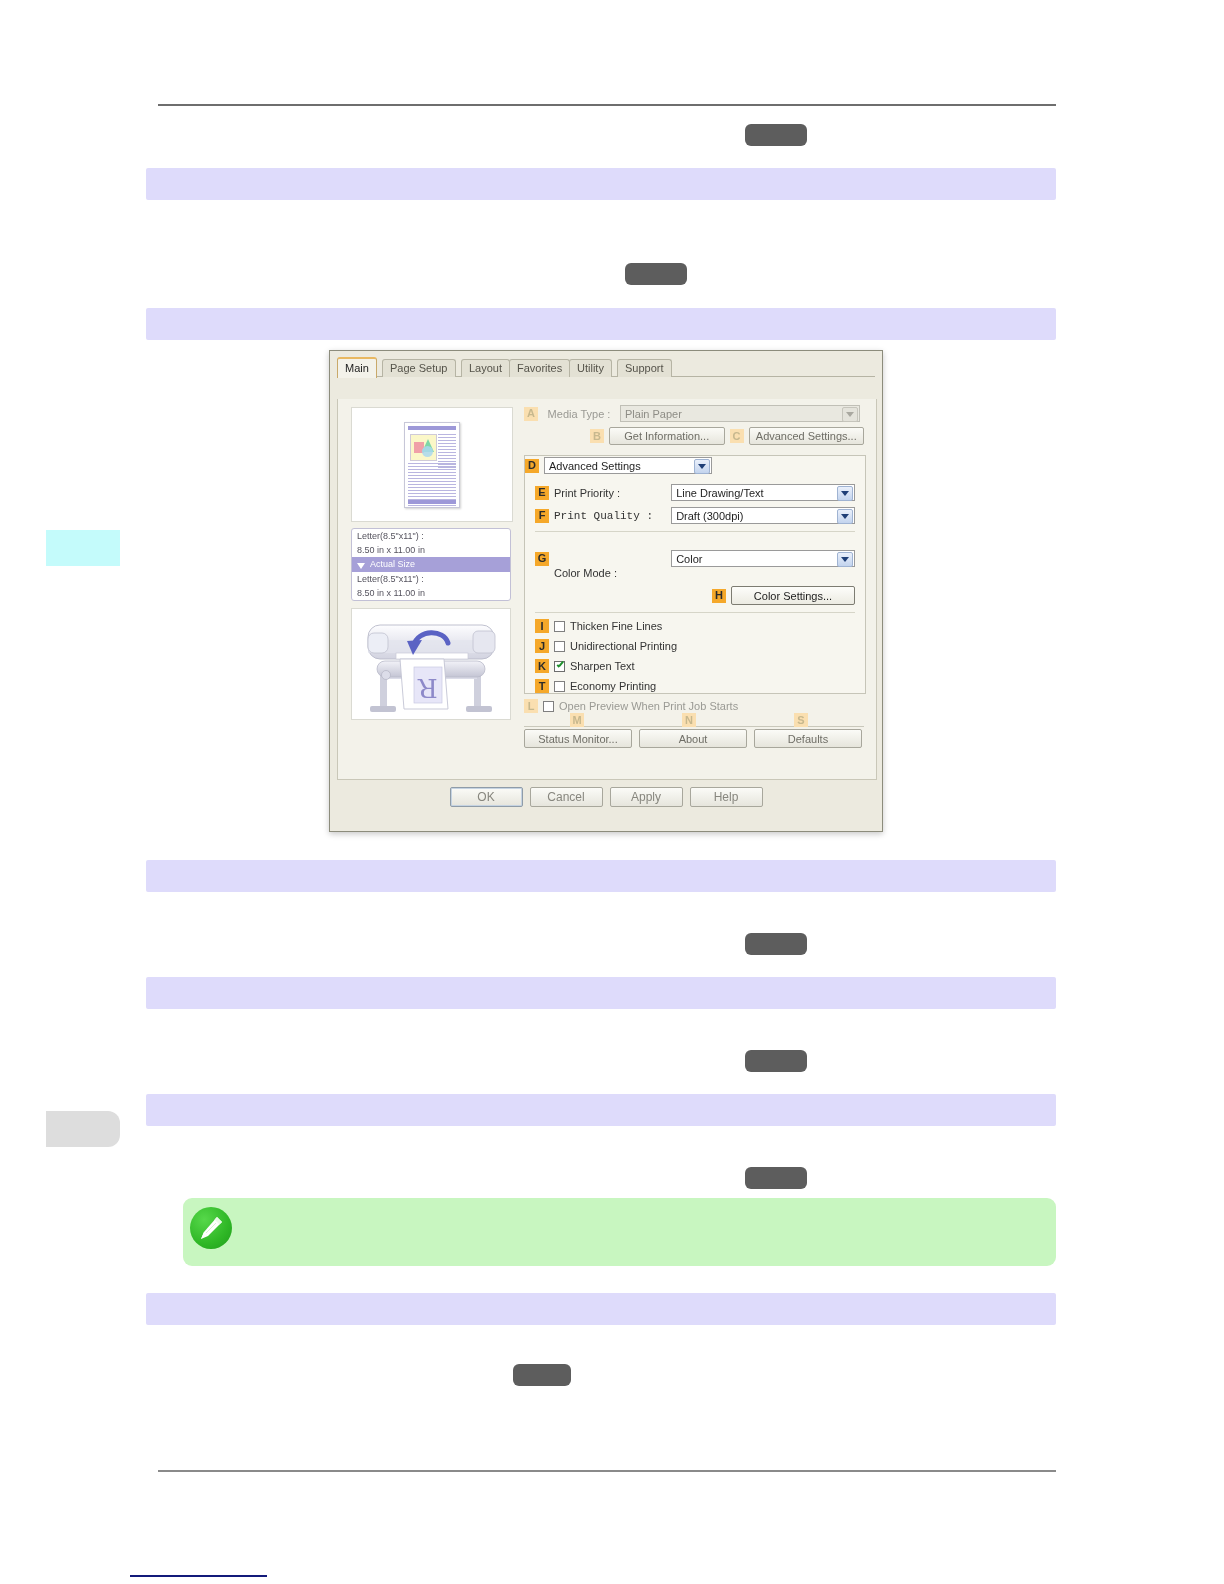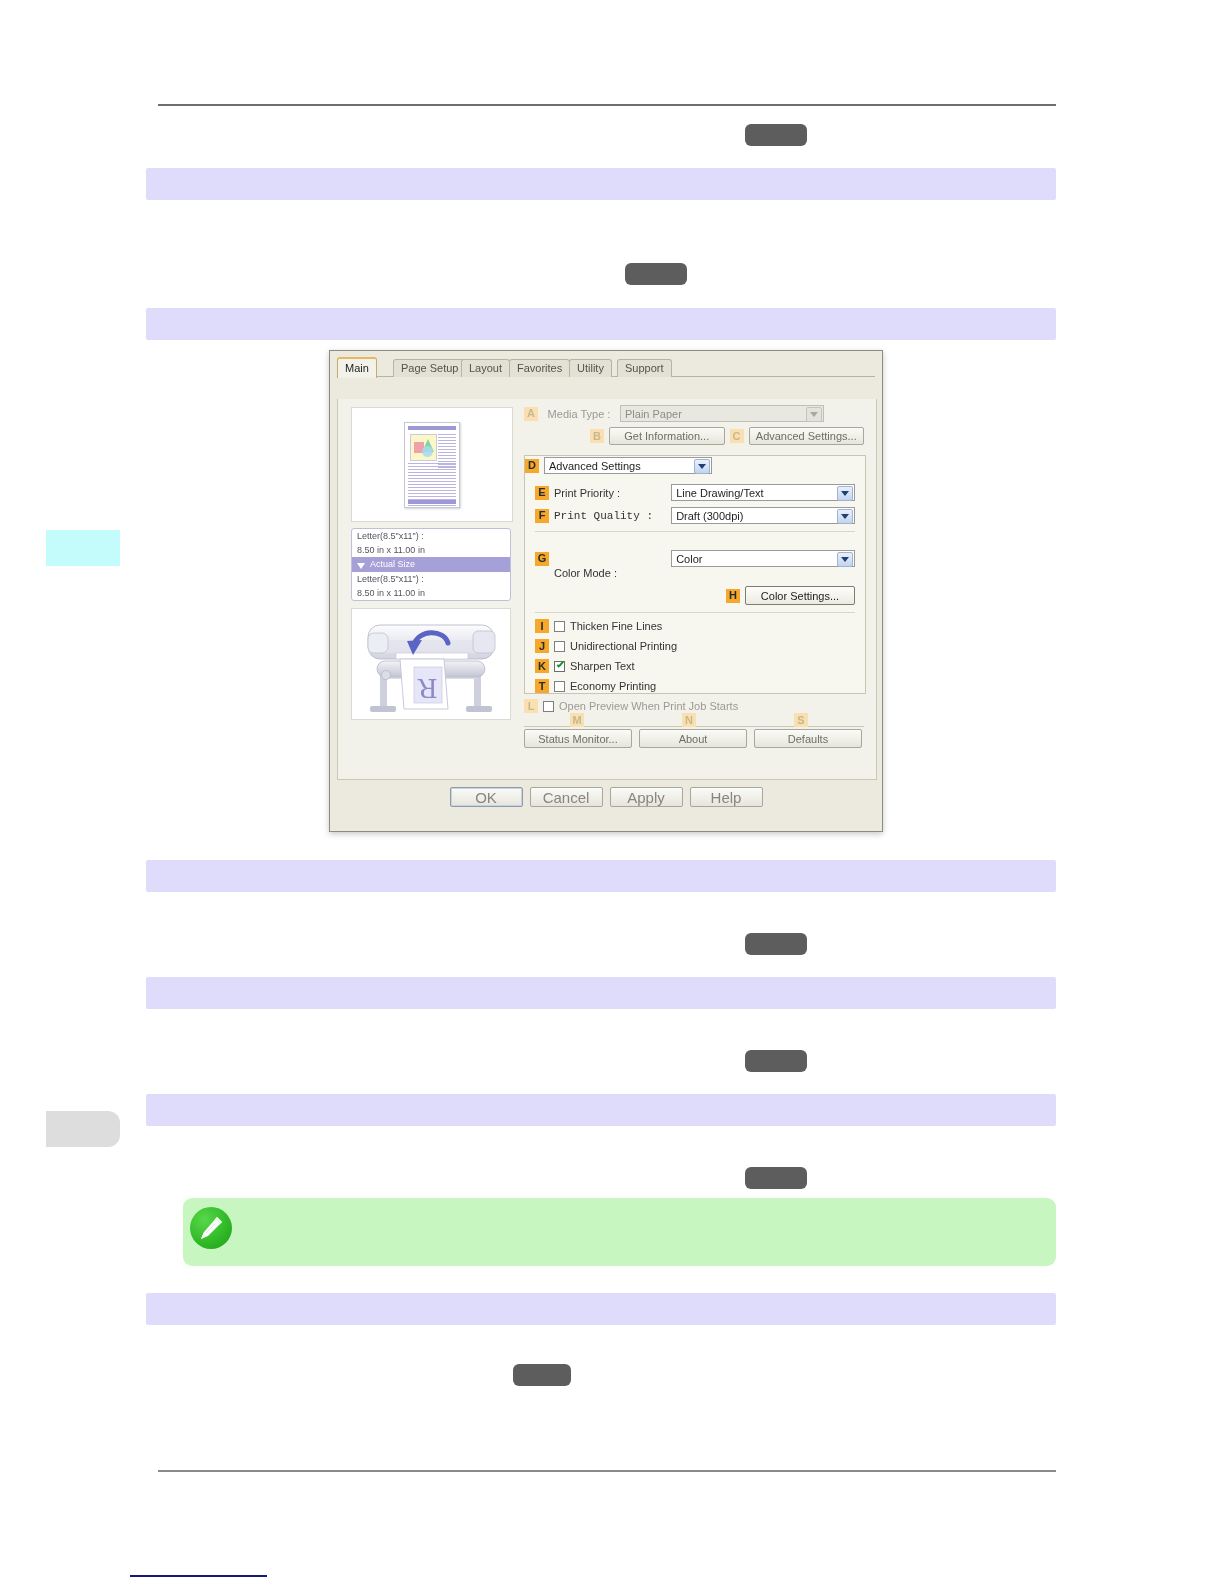--- a/index.html
+++ b/index.html
@@ -221,21 +221,21 @@
 
   .footer-area{position:absolute;left:186px;top:300px;width:340px;}
   .hr2{height:1px;background:#c9c8bb;margin:6px 0 5px 0;}
   .fbtns{display:flex;gap:7px;}
   .fbtns .btn{width:108px;height:19px;}
 
   .dlg-actions{
     position:absolute;left:0;right:0;top:436px;
     display:flex;justify-content:center;gap:7px;
   }
-  .dlg-actions .btn{width:73px;height:20px;font-size:15px;color:#87867e;}
+  .dlg-actions .btn{width:73px;height:20px;font-size:12px;color:#87867e;}
   .dlg-actions .btn.ok{
     border-color:#8f9ca8;box-shadow:0 0 0 1px #c5d3e2 inset;
   }
 </style>
 </head>
 <body>
 
 <div class="page">
 
   <div class="rule-top"></div>
@@ -267,21 +267,21 @@
       <path d="M3 25 L6 18 L8.5 20.5 Z" fill="#ffffff"></path>
       <path d="M8 19 L18 9" stroke="#d7f3d2" stroke-width="1" fill="none"></path>
     </svg>
   </div>
 
   <div class="dlg">
 
 
     <div class="tabs">
       <div class="tab active" style="left:0px;">Main</div>
-      <div class="tab" style="left:45px;margin-left:11px;">Page Setup</div>
+      <div class="tab" style="left:45px;">Page Setup</div>
       <div class="tab" style="left:124px;">Layout</div>
       <div class="tab" style="left:172px;">Favorites</div>
       <div class="tab" style="left:232px;">Utility</div>
       <div class="tab" style="left:280px;">Support</div>
     </div>
 
     <div class="dlg-body">
 
       <div class="prev-col">
 
@@ -377,21 +377,21 @@
             <circle cx="34" cy="66" r="4.5" fill="#dcdde9" stroke="#b6b7c6" stroke-width=".8"></circle>
           </svg>
         </div>
       </div>
 
       <div class="set-col">
 
         <div class="row" style="margin-bottom:5px;">
           <span class="badge pale">A</span>
           <span class="lbl dim" style="width:72px;text-align:center;">Media Type :</span>
-          <span class="combo disabled" style="width:204px;">
+          <span class="combo disabled" style="width:240px;">
             <span>Plain Paper</span>
             <span class="cbtn">
                 <span class="caret"></span>
               </span>
           </span>
         </div>
 
         <div class="row">
           <span class="badge pale" style="margin-left:66px;">B</span>
           <span class="btn" style="width:124px;">Get Information...</span>
@@ -443,21 +443,21 @@
             <span class="combo" style="width:190px;">
               <span>Color</span>
               <span class="cbtn">
                   <span class="caret"></span>
                 </span>
             </span>
           </div>
 
           <div class="row" style="margin-top:7px;justify-content:flex-end;">
             <span class="badge">H</span>
-            <span class="btn strong" style="width:110px;height:19px;">Color Settings...</span>
+            <span class="btn strong" style="width:124px;height:19px;">Color Settings...</span>
           </div>
 
           <div class="sep"></div>
 
           <div class="row" style="margin-bottom:6px;">
             <span class="badge">I</span>
             <span class="cbx"></span>
             <span class="lbl">Thicken Fine Lines</span>
           </div>
 

